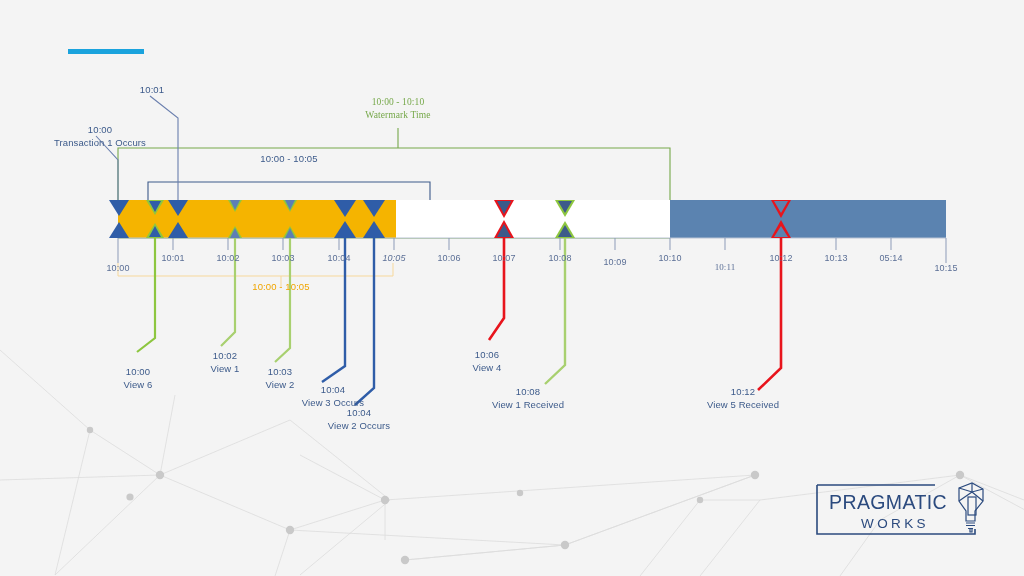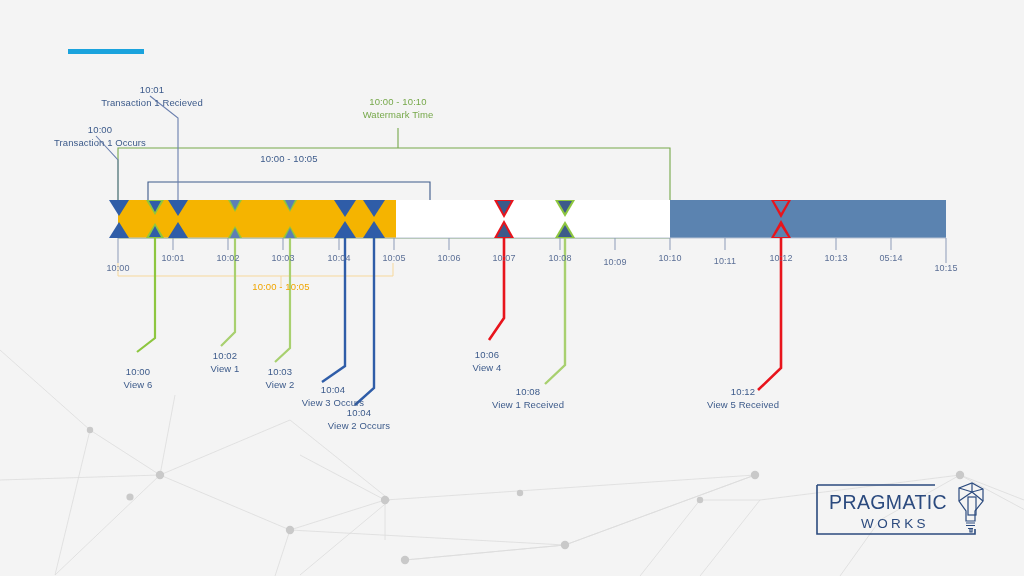--- a/index.html
+++ b/index.html
@@ -222,48 +222,47 @@
     </g>
   </svg>
 
   <div class="lbl" style="left:0px;top:124px;width:200px;text-align:center;">
     <span>10:00</span>
     <span class="t2">Transaction 1 Occurs</span>
   </div>
 
   <div class="lbl" style="left:52px;top:84px;width:200px;text-align:center;">
     <span>10:01</span>
-    <span class="t2">Transaction 1 Recieved</span>
-  </div>
-
-  <div class="lbl green" style="left:298px;top:96px;width:200px;text-align:center;">
+  </div>
+
+  <div class="lbl green" style="left:298px;top:96px;width:200px;text-align:center;font-family:Liberation Serif, serif;">
     <span>10:00 - 10:10</span>
     <span class="t2">Watermark Time</span>
   </div>
 
   <div class="lbl" style="left:189px;top:153px;width:200px;text-align:center;">
     <span>10:00 - 10:05</span>
   </div>
 
   <div class="lbl orange" style="left:181px;top:281px;width:200px;text-align:center;">
     <span>10:00 - 10:05</span>
   </div>
 
   <div class="lbl ax" style="left:98px;top:262px;width:40px;">10:00</div>
   <div class="lbl ax" style="left:153px;top:252px;width:40px;">10:01</div>
   <div class="lbl ax" style="left:208px;top:252px;width:40px;">10:02</div>
   <div class="lbl ax" style="left:263px;top:252px;width:40px;">10:03</div>
   <div class="lbl ax" style="left:319px;top:252px;width:40px;">10:04</div>
-  <div class="lbl ax" style="left:374px;top:252px;width:40px;">10:05</div>
+  <div class="lbl ax" style="left:374px;top:252px;width:40px;font-style:italic;">10:05</div>
   <div class="lbl ax" style="left:429px;top:252px;width:40px;">10:06</div>
   <div class="lbl ax" style="left:484px;top:252px;width:40px;">10:07</div>
   <div class="lbl ax" style="left:540px;top:252px;width:40px;">10:08</div>
   <div class="lbl ax" style="left:595px;top:256px;width:40px;">10:09</div>
   <div class="lbl ax" style="left:650px;top:252px;width:40px;">10:10</div>
-  <div class="lbl ax" style="left:705px;top:255px;width:40px;">10:11</div>
+  <div class="lbl ax" style="left:705px;top:261px;width:40px;font-family:Liberation Serif, serif;">10:11</div>
   <div class="lbl ax" style="left:761px;top:252px;width:40px;">10:12</div>
   <div class="lbl ax" style="left:816px;top:252px;width:40px;">10:13</div>
   <div class="lbl ax" style="left:871px;top:252px;width:40px;">05:14</div>
   <div class="lbl ax" style="left:926px;top:262px;width:40px;">10:15</div>
 
   <div class="lbl" style="left:98px;top:366px;width:80px;">
     <span>10:00</span>
     <span class="t2">View 6</span>
   </div>
 

